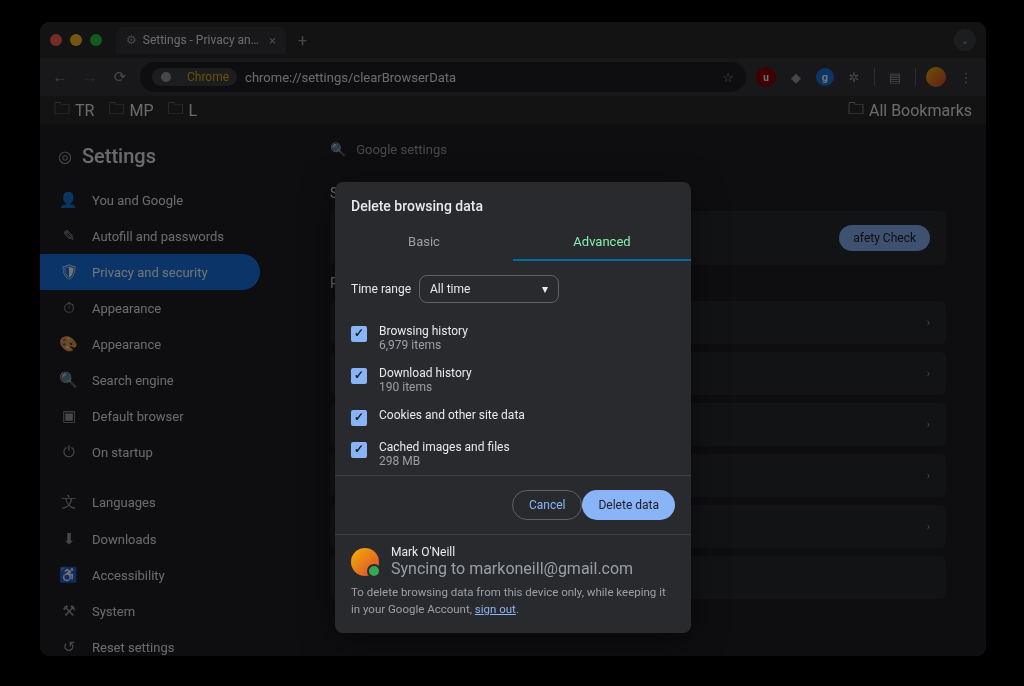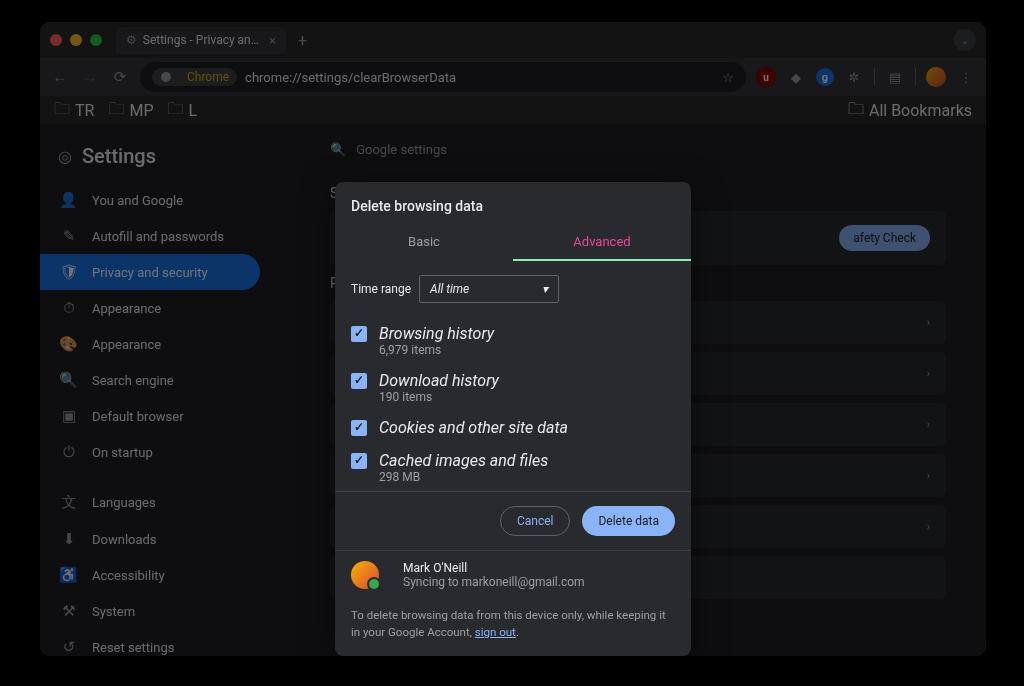--- a/index.html
+++ b/index.html
@@ -58,39 +58,39 @@
 .card-row { display: flex; align-items: center; gap: 12px; padding: 14px 16px; background: #292a2d; border-radius: 6px; margin: 8px 0; font-size: 13px; color: #e8eaed; }
 .safety-btn { margin-left: auto; background: #8ab4f8; color: #202124; padding: 6px 14px; border-radius: 16px; font-size: 12px; }
 .chev { margin-left: auto; color: #9aa0a6; font-size: 11px; }
 .more { color: #8ab4f8; font-size: 12px; }
 
 
 .dialog { position: absolute; z-index: 10; left: 50%; transform: translateX(-50%); top: 160px; width: 356px; background: #292a2d; border-radius: 8px; box-shadow: 0 8px 32px rgba(0,0,0,0.5); color: #e8eaed; display: flex; flex-direction: column; }
 .dlg-title { padding: 16px 16px 10px; font-size: 14px; font-weight: 500; }
 .tabs { display: flex; }
 .dtab { flex: 1; text-align: center; padding: 10px 0; font-size: 13px; color: #9aa0a6; cursor: pointer; }
-.dtab.active { color: #ec4899; border-bottom: 2px solid #86efac; }
+.dtab.active { color: #86efac; border-bottom: 2px solid #0369a1; }
 .time-row { display: flex; align-items: center; gap: 8px; padding: 14px 16px; font-size: 12px; }
-.time-select { flex: 0 0 140px; border: 1px solid #5f6368; border-radius: 2px; padding: 6px 10px; font-size: 12px; color: #e8eaed; display: flex; align-items: center; justify-content: space-between; font-style: italic; }
+.time-select { flex: 0 0 140px; border: 1px solid #5f6368; border-radius: 8px; padding: 6px 10px; font-size: 12px; color: #e8eaed; display: flex; align-items: center; justify-content: space-between; }
 .cblist { padding: 0 16px; max-height: 180px; overflow: hidden; }
 .cbrow { display: flex; gap: 12px; padding: 7px 0; }
 .cb { width: 16px; height: 16px; border: 2px solid #8ab4f8; border-radius: 2px; background: #8ab4f8; position: relative; flex-shrink: 0; margin-top: 2px; }
 .cb::after { content: '✓'; position: absolute; color: #202124; font-size: 12px; top: -2px; left: 1px; font-weight: bold; }
-.cbtext .t1 { font-size: 16px; color: #e8eaed; font-style: italic; }
+.cbtext .t1 { font-size: 12px; color: #e8eaed; }
 .cbtext .t2 { font-size: 12px; color: #9aa0a6; }
-.dlg-actions { display: flex; justify-content: flex-end; gap: 12px; padding: 14px 16px; border-top: 1px solid #3c4043; }
+.dlg-actions { display: flex; justify-content: flex-end; gap: 0; padding: 14px 16px; border-top: 1px solid #3c4043; }
 .btn-cancel { border: 1px solid #5f6368; color: #8ab4f8; padding: 7px 16px; border-radius: 18px; font-size: 12px; background: transparent; cursor: pointer; }
 .btn-delete { background: #8ab4f8; color: #202124; padding: 7px 16px; border-radius: 18px; font-size: 12px; border: none; cursor: pointer; }
 .sync-box { padding: 10px 16px 14px; border-top: 1px solid #3c4043; }
-.sync-user { display: flex; gap: 24px; align-items: center; }
+.sync-user { display: flex; gap: 12px; align-items: center; }
 .sync-avatar { width: 28px; height: 28px; border-radius: 50%; background: linear-gradient(135deg,#f4b400,#db4437); position: relative; }
 .sync-avatar::after { content: ''; position: absolute; bottom: -2px; right: -2px; width: 10px; height: 10px; background: #34a853; border-radius: 50%; border: 2px solid #292a2d; }
 .sync-info .name { font-size: 12px; color: #e8eaed; }
-.sync-info .email { font-size: 12px; color: #9aa0a6; }
-.sync-note { font-size: 11.5px; color: #9aa0a6; margin-top: 18px; line-height: 1.5; }
+.sync-info .email { font-size: 16px; color: #9aa0a6; }
+.sync-note { font-size: 11.5px; color: #9aa0a6; margin-top: 6px; line-height: 1.5; }
 .sync-note a { color: #8ab4f8; text-decoration: underline; cursor: pointer; }
 </style>
 </head>
 <body>
 
 <div class="window">
 
   <div class="titlebar">
     <div class="traffic">
       <div class="dot red"></div>

